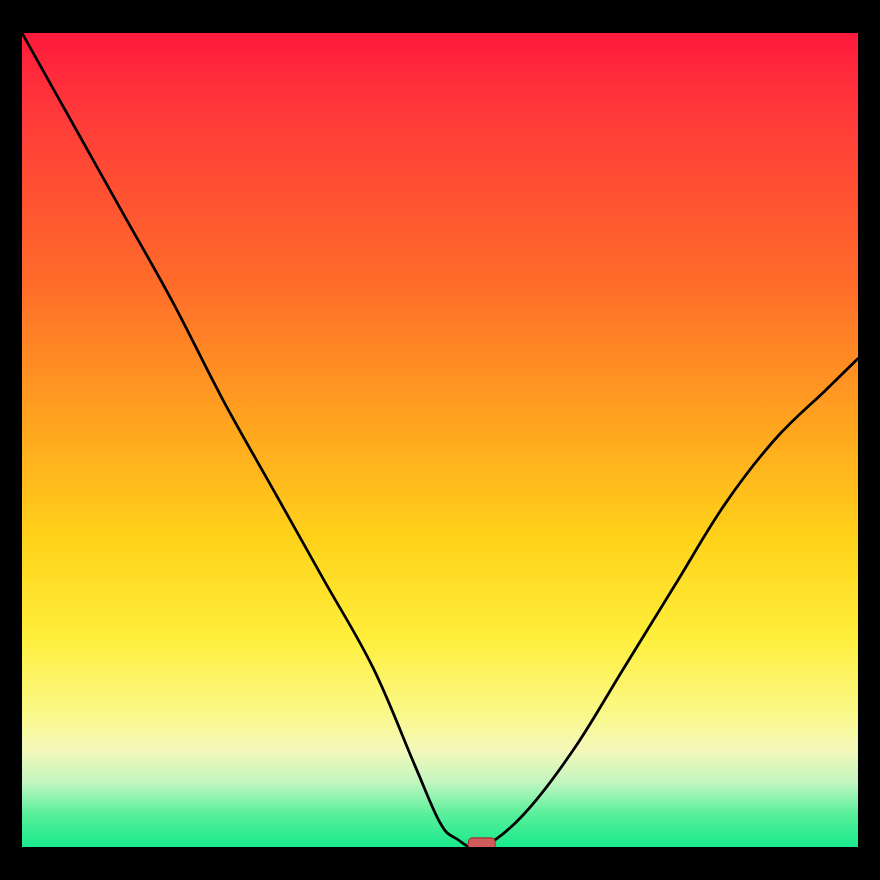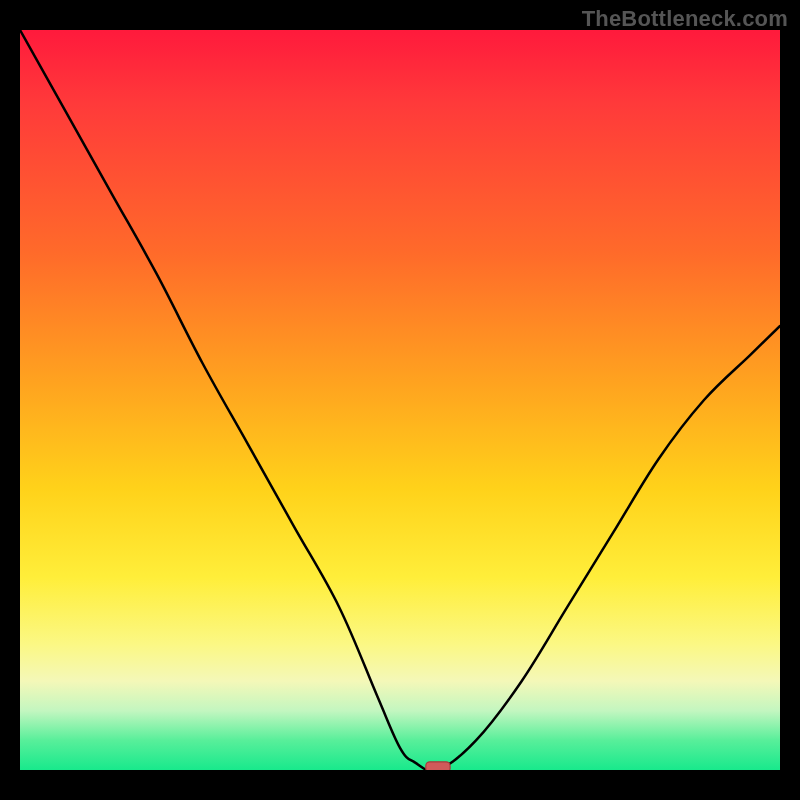--- a/index.html
+++ b/index.html
@@ -68,21 +68,20 @@
     fill: #d15a5a;
     stroke: #a63d3d;
     stroke-width: 1.2;
   }
 </style>
 </head>
 <body>
 
 <div class="frame">
 
-  <div class="watermark">TheBottleneck.com</div>
 
   <div class="plot">
     <svg viewBox="0 0 760 740" preserveAspectRatio="none">
       <path id="curve-path" class="curve" d="M 0.0 0.0 C 8.2 14.7, 29.2 52.1, 45.6 81.4 C 62.0 110.7, 74.8 133.5, 91.2 162.8 C 107.6 192.1, 120.4 213.6, 136.8 244.2 C 153.2 274.8, 166.0 302.4, 182.4 333.0 C 198.8 363.6, 211.6 385.1, 228.0 414.4 C 244.4 443.7, 257.2 466.5, 273.6 495.8 C 290.0 525.1, 304.2 546.6, 319.2 577.2 C 334.2 607.8, 346.3 640.7, 357.2 666.0 C 368.1 691.3, 373.2 705.8, 380.0 717.8 C 386.8 729.8, 388.4 728.6, 395.2 732.6 C 402.0 736.6, 407.1 744.0, 418.0 740.0 C 428.9 736.0, 441.0 726.4, 456.0 710.4 C 471.0 694.4, 485.2 675.2, 501.6 651.2 C 518.0 627.2, 530.8 603.8, 547.2 577.2 C 563.6 550.6, 576.4 529.8, 592.8 503.2 C 609.2 476.6, 622.0 453.2, 638.4 429.2 C 654.8 405.2, 667.6 388.6, 684.0 370.0 C 700.4 351.4, 715.9 338.9, 729.6 325.6 C 743.3 312.3, 754.5 301.3, 760.0 296.0"></path>
       <rect id="min-marker" class="marker" rx="4" ry="4" x="405.8" y="731.8" width="24.3" height="10.4"></rect>
     </svg>
   </div>
 
 </div>
 

